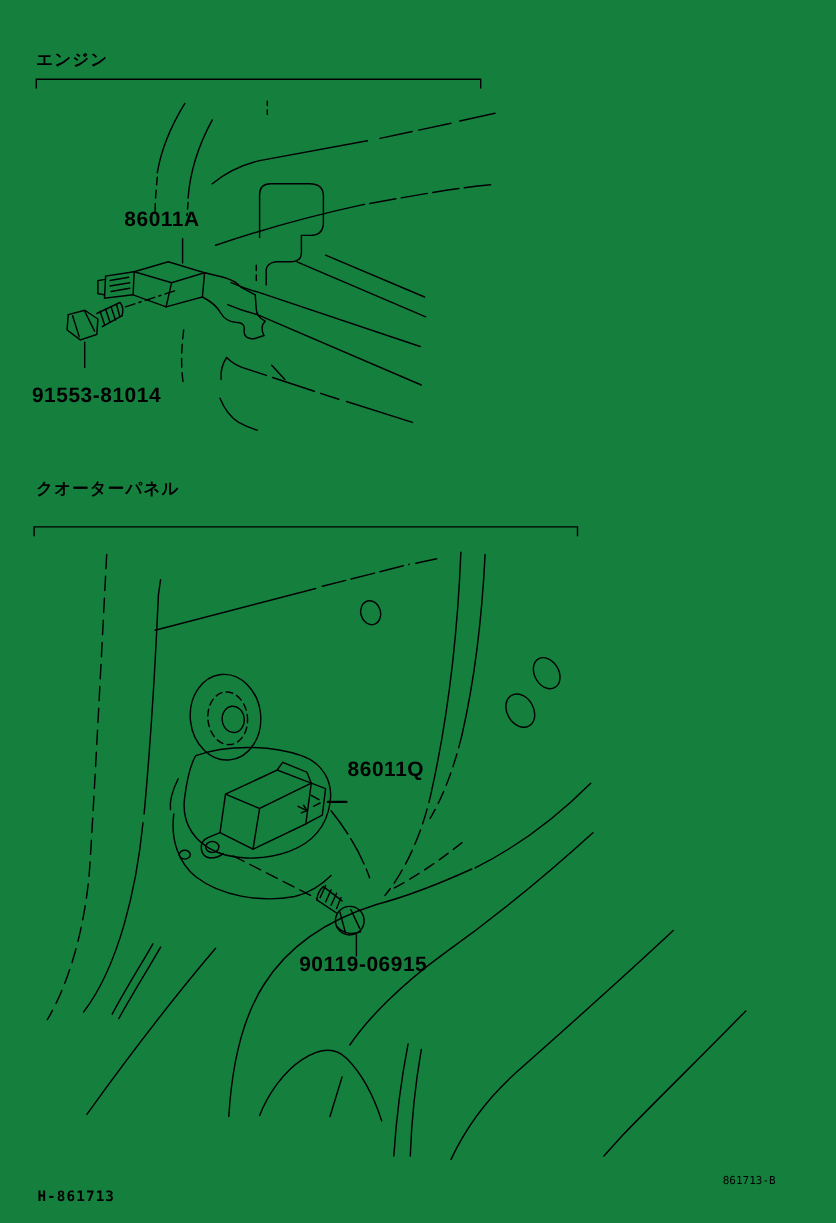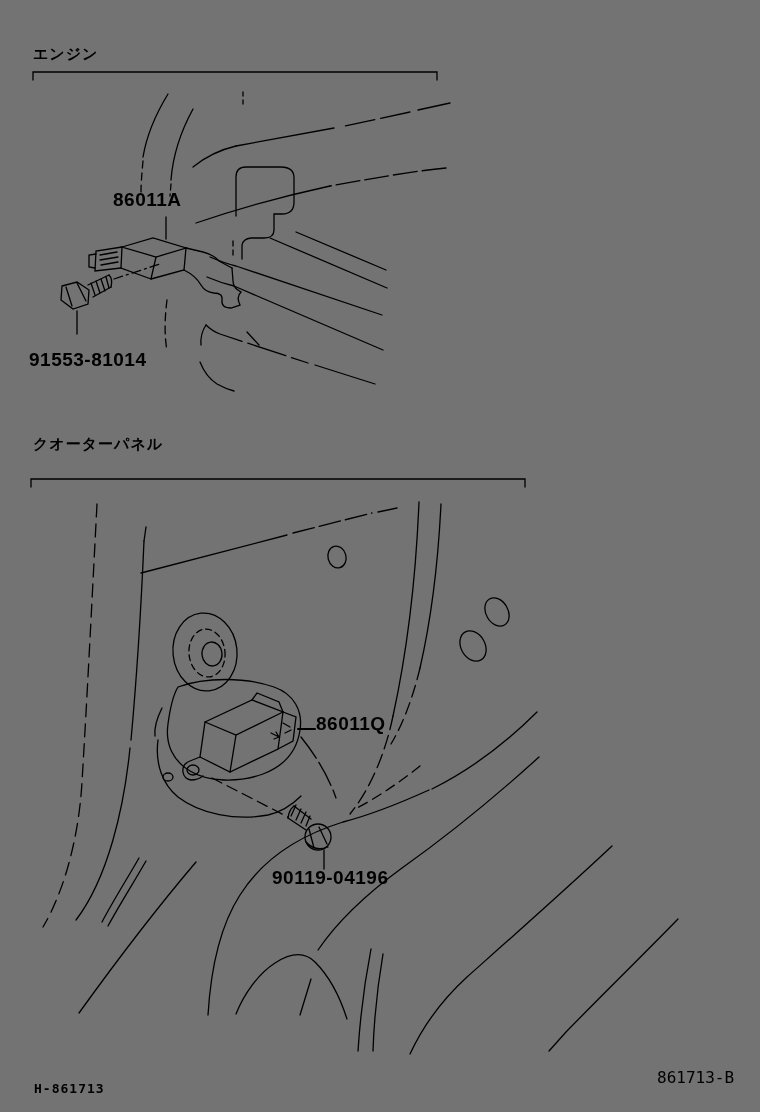--- a/index.html
+++ b/index.html
@@ -3,38 +3,38 @@
 <meta charset="utf-8">
 <style>
   html,body{margin:0;padding:0;}
   body{
     width:760px;height:1112px;
     background:#ffffff;
     font-family:"Liberation Sans", sans-serif;
     position:relative;
     overflow:hidden;
   }
-  .page{position:absolute;left:0;top:0;width:760px;height:1112px;background:#737373;}
+  .page{position:absolute;left:0;top:0;width:760px;height:1112px;background:#15803d;}
   svg.lineart{position:absolute;left:0;top:0;}
   .txt{position:absolute;color:#000;white-space:nowrap;}
   .jp-header{
     font-family:"Liberation Sans", sans-serif;
     font-size:15px;font-weight:bold;letter-spacing:1px;
   }
   .part-number{
     font-family:Liberation Sans, sans-serif;
     font-weight:bold;font-size:19px;letter-spacing:0.5px;
   }
   .fig-no{
     font-family:"DejaVu Sans Mono","Liberation Mono",monospace;
     font-weight:bold;font-size:13px;letter-spacing:1px;
   }
   .page-code{
     font-family:"DejaVu Sans Mono","Liberation Mono",monospace;
-    font-size:16px;
+    font-size:10px;
   }
 </style>
 </head>
 <body>
 
 <div class="page">
 
   <svg class="lineart" width="760" height="1112" viewBox="0 0 760 1112" stroke="#000" fill="none" stroke-width="1.3" stroke-linecap="round">
 
     <g>
@@ -173,21 +173,21 @@
   </svg>
 
   <div class="txt jp-header" style="left:33px;top:45px;">エンジン</div>
 
   <div class="txt part-number" style="left:113px;top:189px;">86011A</div>
 
   <div class="txt part-number" style="left:29px;top:335px;margin-top:14px;">91553-81014</div>
 
   <div class="txt jp-header" style="left:33px;top:435px;">クオーターパネル</div>
 
-  <div class="txt part-number" style="left:316px;top:713px;">86011Q</div>
+  <div class="txt part-number" style="left:316px;top:689px;">86011Q</div>
 
-  <div class="txt part-number" style="left:272px;top:867px;">90119-04196</div>
+  <div class="txt part-number" style="left:272px;top:867px;">90119-06915</div>
 
   <div class="txt fig-no" style="left:34px;top:1081px;">H-861713</div>
 
   <div class="txt page-code" style="left:657px;top:1068px;">861713-B</div>
 
 </div>
 
 </body></html>

